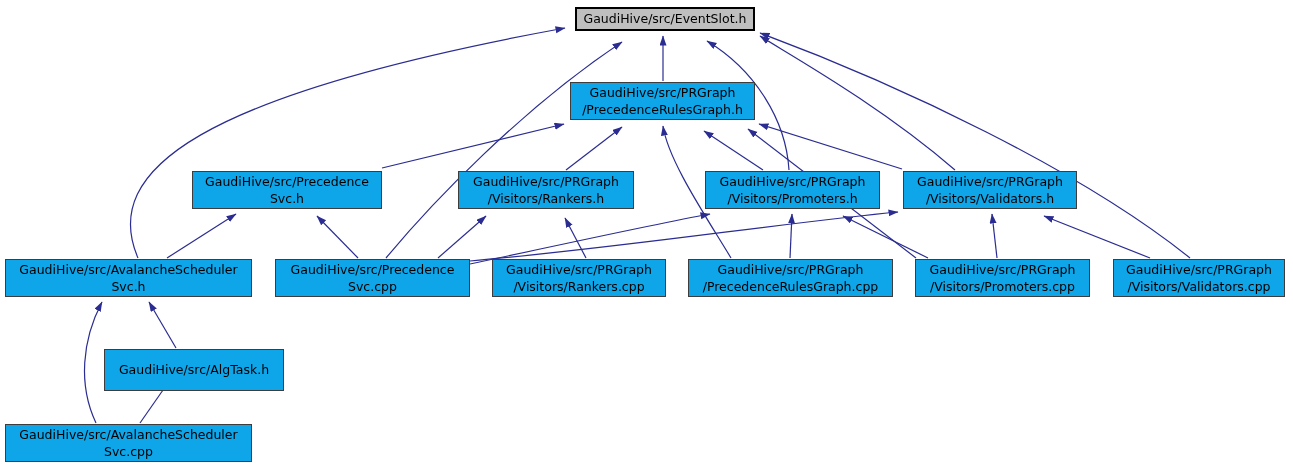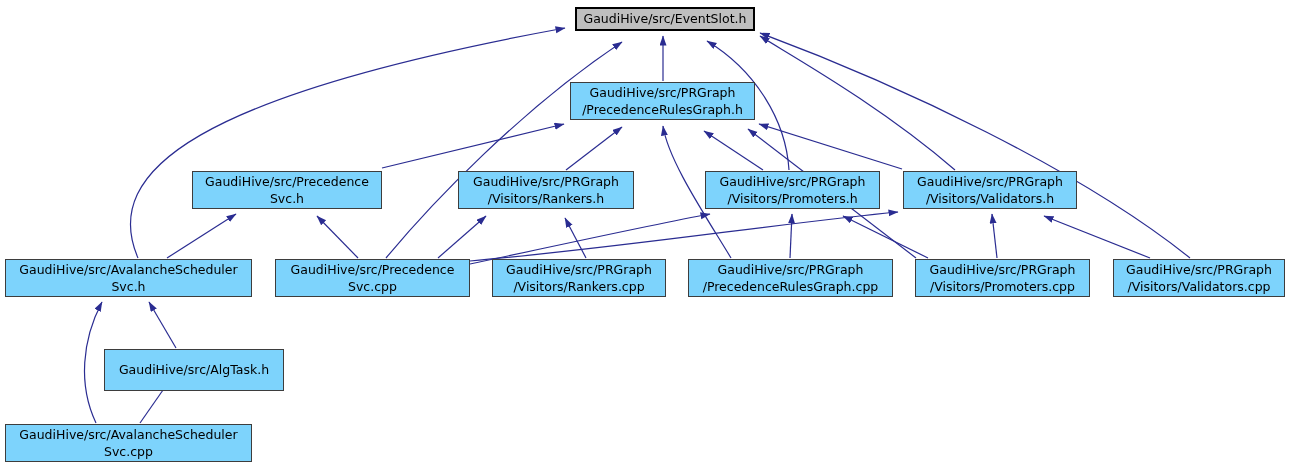--- a/index.html
+++ b/index.html
@@ -7,21 +7,21 @@
     position:relative;
     width:1293px;height:469px;
     background:#ffffff;
     font-family:"DejaVu Sans","Liberation Sans",sans-serif;
     overflow:hidden;
   }
   #edge-layer{position:absolute;left:0;top:0;width:1293px;height:469px;}
   .node{
     position:absolute;
     box-sizing:border-box;
-    background:#7dd3fc;
+    background:#0ea5e9;
     border:1.3px solid #3d3d3d;
     color:#000000;
     font-size:12.5px;
     line-height:17.5px;
     text-align:center;
     white-space:pre-line;
     display:flex;
     align-items:center;
     justify-content:center;
     cursor:pointer;

